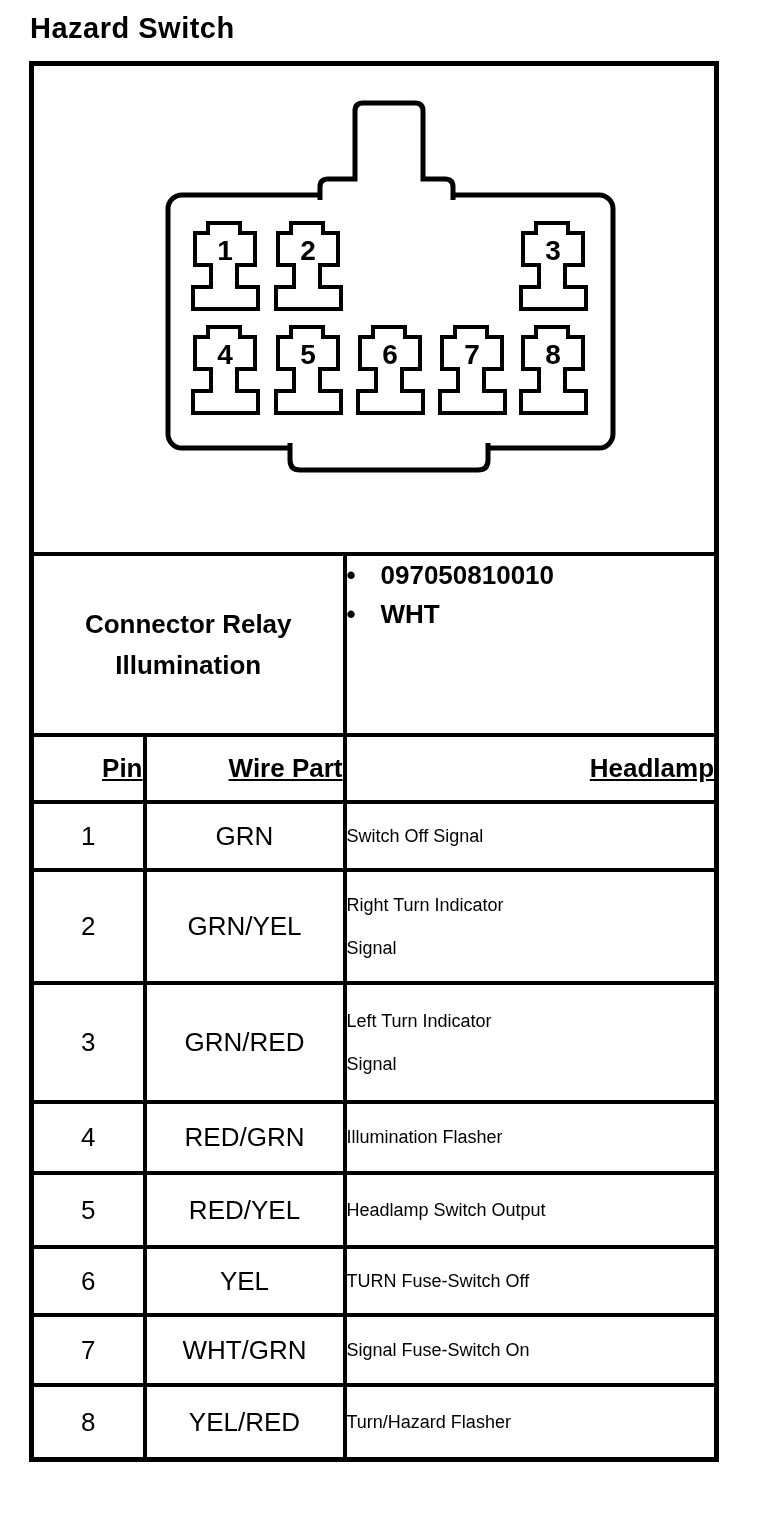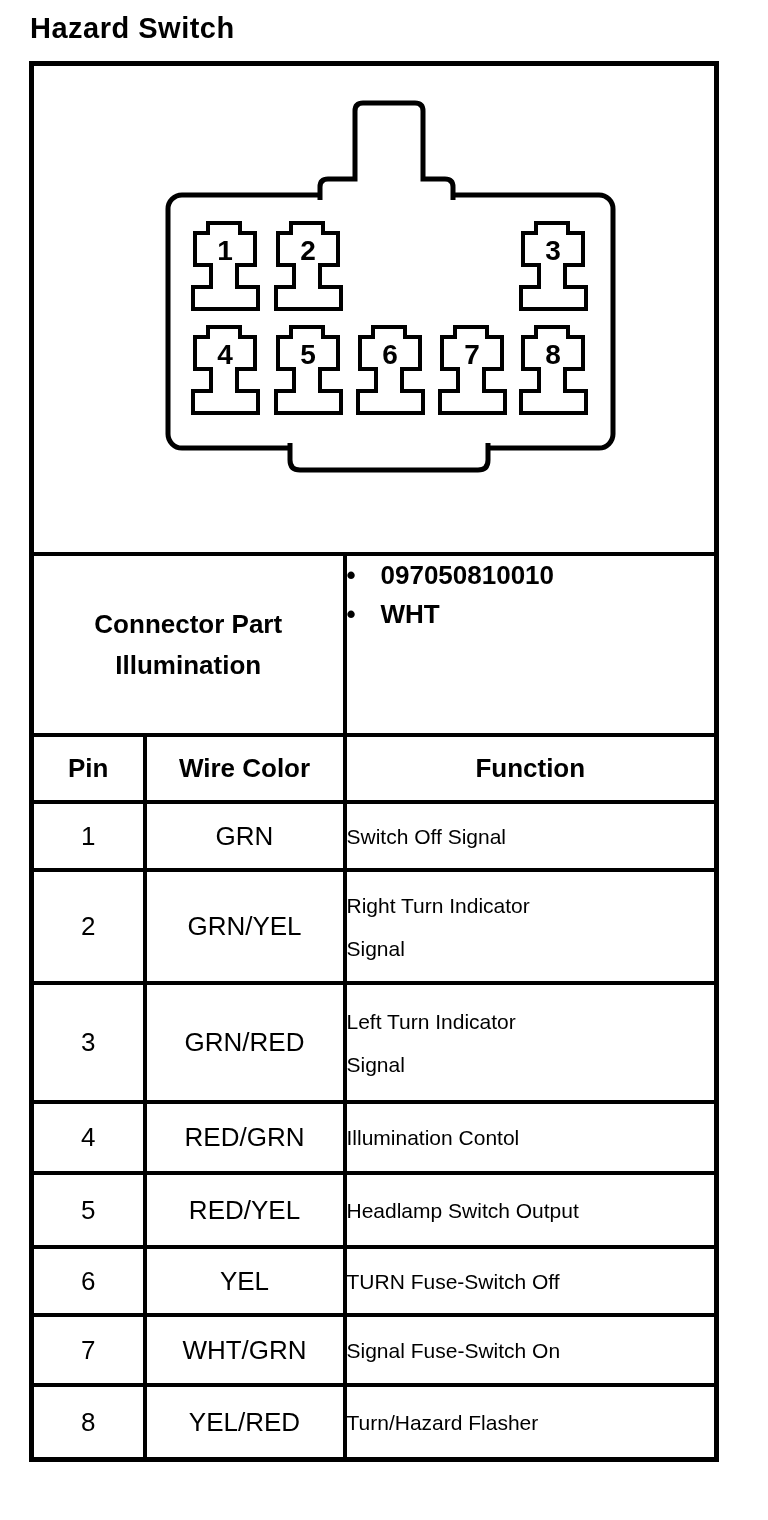--- a/index.html
+++ b/index.html
@@ -44,31 +44,31 @@
   .info-bullets-cell {
     vertical-align: top;
     padding: 14px 6px 0 18px;
     font-size: 26px; font-weight: bold; line-height: 39px;
   }
   .bullet-item { display: flex; }
   .bullet { width: 34px; flex: 0 0 34px; }
 
   .header-row td {
     height: 63px;
-    text-align: center; vertical-align: middle;
-    font-size: 26px; font-weight: bold;
+    text-align: right; vertical-align: middle;
+    font-size: 26px; font-weight: bold; text-decoration: underline;
   }
   .pin-cell, .wire-cell {
     text-align: center; vertical-align: middle;
     font-size: 26px;
   }
   .func-cell {
     text-align: left; vertical-align: middle;
     padding-left: 15px;
-    font-size: 21px; line-height: 43px;
+    font-size: 18px; line-height: 43px;
   }
   tr.h1row td { height: 64px; }
   tr.h2row td { height: 109px; }
   tr.h3row td { height: 115px; }
   tr.h4row td { height: 67px; }
   tr.h5row td { height: 70px; }
   tr.h6row td { height: 64px; }
   tr.h7row td { height: 66px; }
   tr.h8row td { height: 70px; }
 </style>
@@ -128,42 +128,42 @@
                     <text x="32" y="37" text-anchor="middle">8</text>
                   </g>
                 </g>
           </svg>
         </div>
       </td>
     </tr>
 
     <tr>
       <td class="info-label-cell" colspan="2">
-        <div>Connector Part</div>
+        <div>Connector Relay</div>
         <div>Illumination</div>
       </td>
       <td class="info-bullets-cell">
         <div id="bullets">
   <div class="bullet-item">
     <span class="bullet">•</span>
     <span class="bullet-text">097050810010</span>
   </div>
 
   <div class="bullet-item">
     <span class="bullet">•</span>
     <span class="bullet-text">WHT</span>
   </div>
 </div>
       </td>
     </tr>
 
     <tr class="header-row">
       <td>Pin</td>
-      <td>Wire Color</td>
-      <td>Function</td>
+      <td>Wire Part</td>
+      <td>Headlamp</td>
     </tr>
 
     </tbody>
       <tbody id="rows">
         <tr class="h1row">
     <td class="pin-cell">1</td>
     <td class="wire-cell">GRN</td>
     <td class="func-cell">Switch Off Signal</td>
   </tr>
         <tr class="h2row">
@@ -172,21 +172,21 @@
     <td class="func-cell">Right Turn Indicator<br>Signal</td>
   </tr>
         <tr class="h3row">
     <td class="pin-cell">3</td>
     <td class="wire-cell">GRN/RED</td>
     <td class="func-cell">Left Turn Indicator<br>Signal</td>
   </tr>
         <tr class="h4row">
     <td class="pin-cell">4</td>
     <td class="wire-cell">RED/GRN</td>
-    <td class="func-cell">Illumination Contol</td>
+    <td class="func-cell">Illumination Flasher</td>
   </tr>
         <tr class="h5row">
     <td class="pin-cell">5</td>
     <td class="wire-cell">RED/YEL</td>
     <td class="func-cell">Headlamp Switch Output</td>
   </tr>
         <tr class="h6row">
     <td class="pin-cell">6</td>
     <td class="wire-cell">YEL</td>
     <td class="func-cell">TURN Fuse-Switch Off</td>

